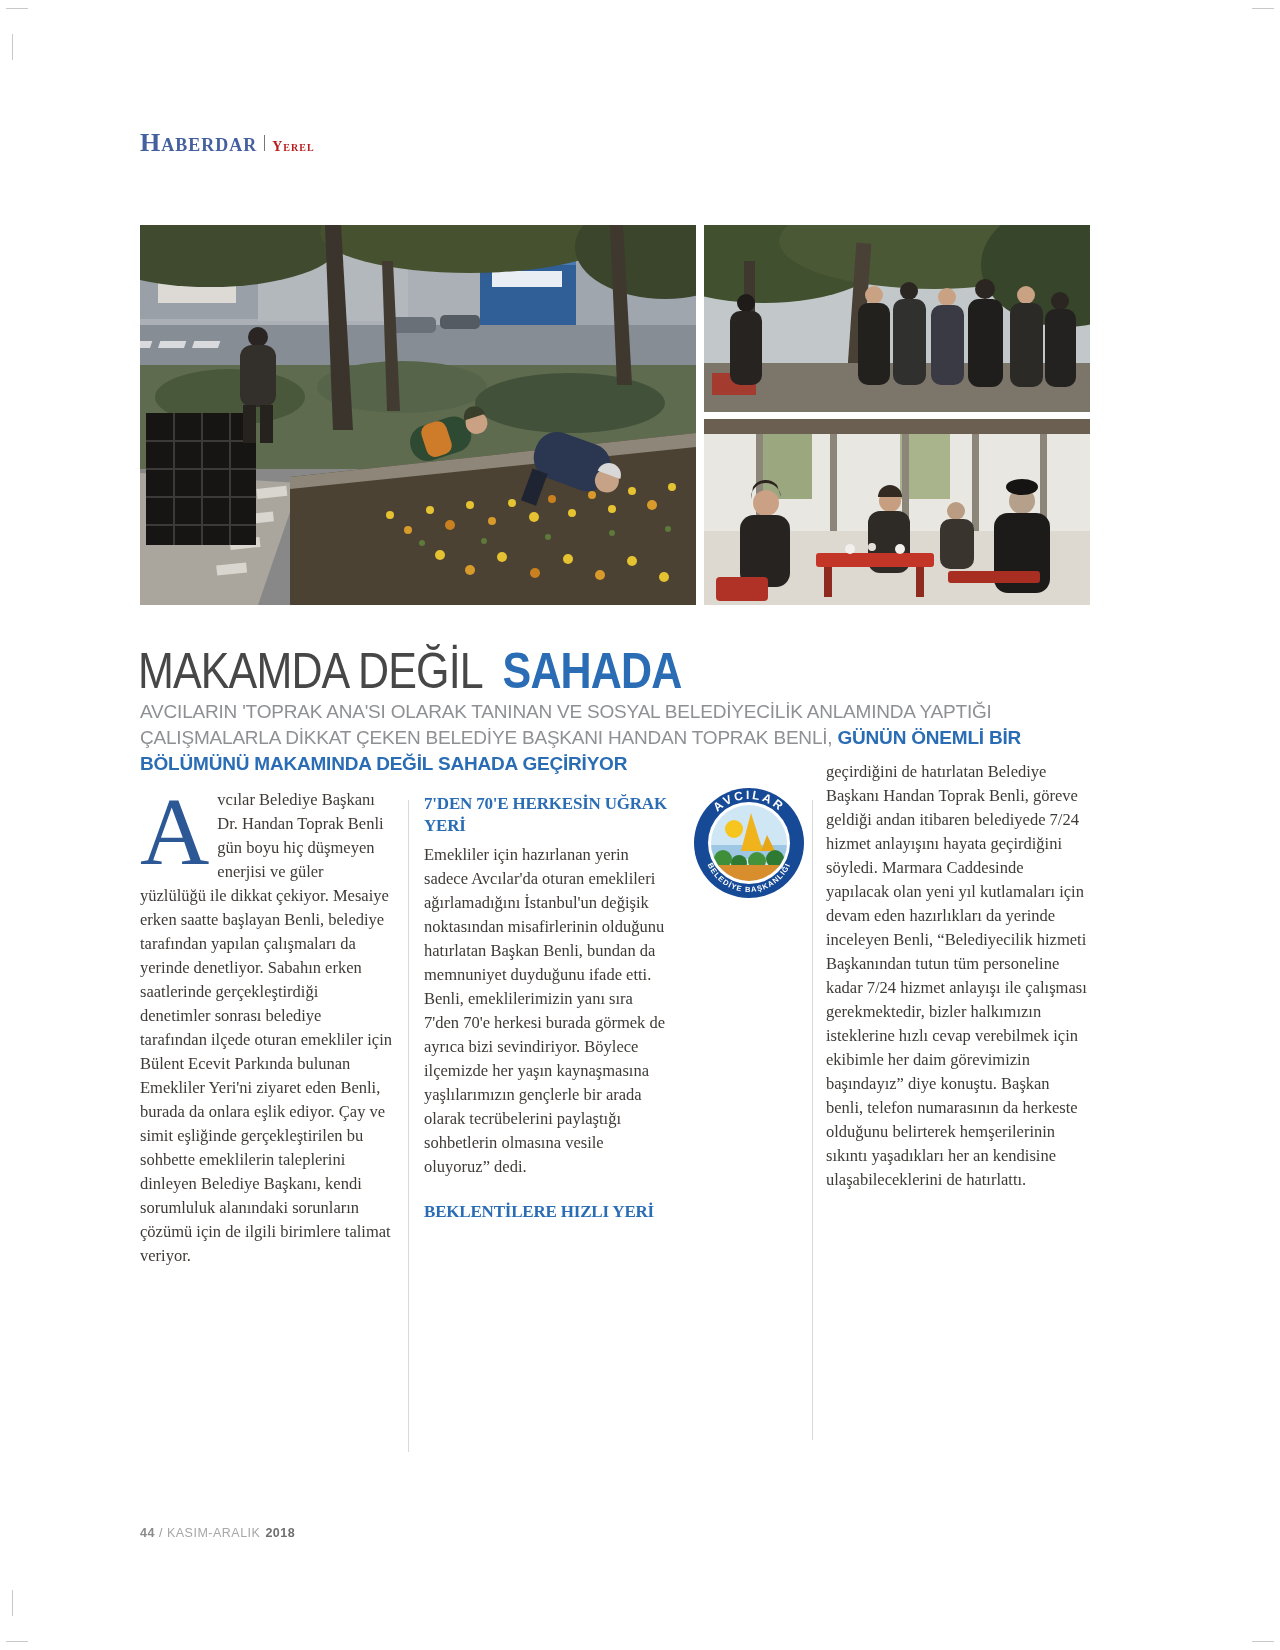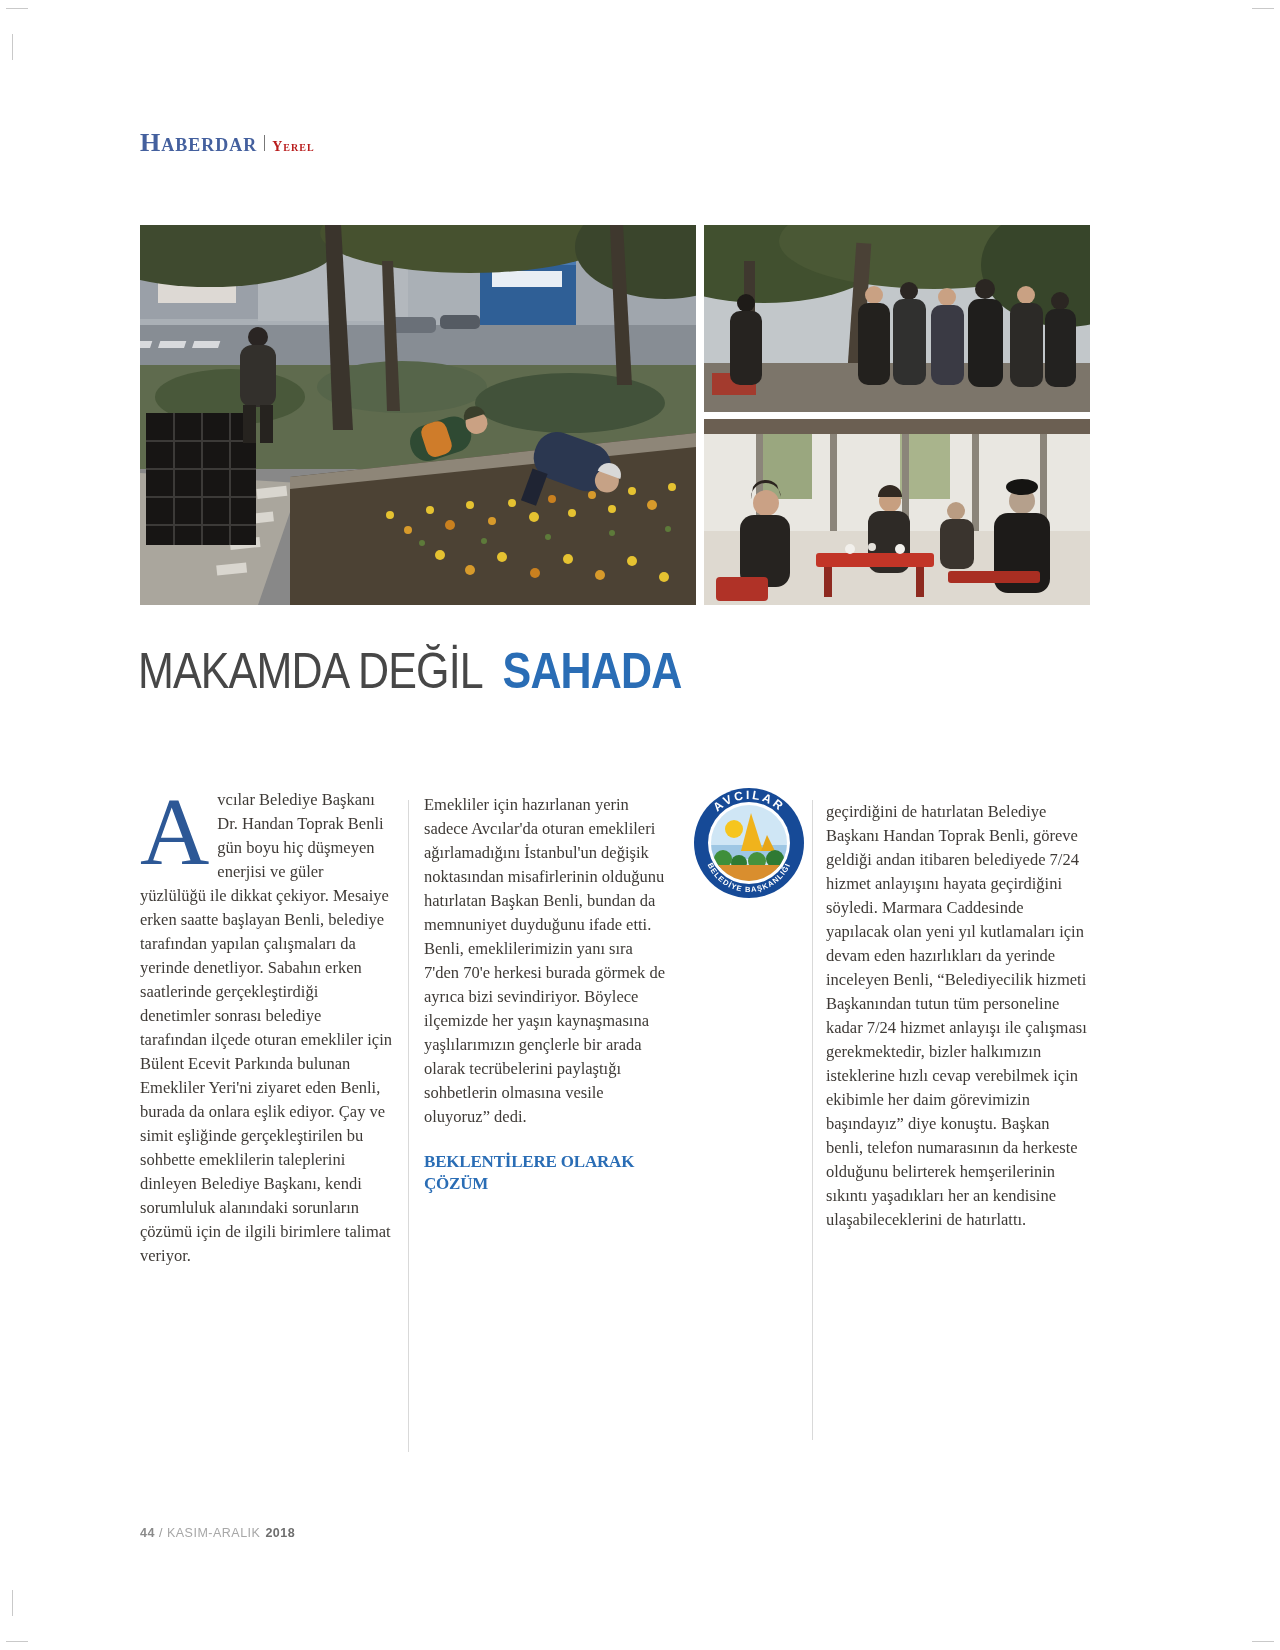--- a/index.html
+++ b/index.html
@@ -30,21 +30,21 @@
   .deck{position:absolute;left:140px;top:680px;width:940px;font-size:19px;line-height:26px;
         letter-spacing:-0.2px;text-transform:none;}
   .deck .deck-gray{color:#8e9093;font-weight:500;}
   .deck .deck-accent{color:#2a6db5;font-weight:700;}
   
   .bodytext{font-family:"Liberation Serif",serif;font-size:16.5px;line-height:24px;
             color:#3e3a36;}
   .col{position:absolute;}
   .col1{left:140px;top:788px;width:252px;}
   .col2{left:424px;top:793px;width:248px;}
-  .col3{left:826px;top:800px;width:264px;}
+  .col3{left:826px;top:760px;width:264px;}
   .vrule{position:absolute;width:1px;background:#d9d9d9;}
   .vrule1{left:408px;top:800px;height:652px;}
   .vrule2{left:812px;top:800px;height:640px;}
   .dropcap{float:left;font-family:"Liberation Serif",serif;font-weight:400;
            font-size:96px;line-height:76px;color:#2d5896;padding:6px 8px 0 0;}
   .subhead{color:#2a6db5;font-weight:700;font-size:17px;line-height:22px;margin:0 0 6px 0;
            letter-spacing:-0.2px;}
   .subhead.second{margin-top:22px;}
   .colpara{margin:0;}
   
@@ -239,33 +239,38 @@
         <circle cx="168" cy="128" r="4" fill="#e3e0da"></circle>
       <circle cx="196" cy="130" r="5" fill="#f2f0ec"></circle>
     </svg>
   </div>
 
   <h1 class="headline">
     <span class="hl-dark">MAKAMDA DEĞİL</span>
     <span class="hl-accent">SAHADA</span>
   </h1>
 
+  <p class="deck">
+    <span class="deck-gray">AVCILARIN 'TOPRAK ANA'SI OLARAK TANINAN VE SOSYAL BELEDİYECİLİK ANLAMINDA YAPTIĞI ÇALIŞMALARLA DİKKAT ÇEKEN BELEDİYE BAŞKANI HANDAN TOPRAK BENLİ, </span>
+    <span class="deck-accent">GÜNÜN ÖNEMLİ BİR BÖLÜMÜNÜ MAKAMINDA DEĞİL SAHADA GEÇİRİYOR</span>
+  </p>
 
   <div class="vrule vrule1"></div>
   <div class="vrule vrule2"></div>
 
   <div class="col col1 bodytext">
     <p class="colpara">
       <span class="dropcap">A</span><span>vcılar Belediye Başkanı Dr. Handan Toprak Benli gün boyu hiç düşmeyen enerjisi ve güler yüzlülüğü ile dikkat çekiyor. Mesaiye erken saatte başlayan Benli, belediye tarafından yapılan çalışmaları da yerinde denetliyor. Sabahın erken saatlerinde gerçekleştirdiği denetimler sonrası belediye tarafından ilçede oturan emekliler için Bülent Ecevit Parkında bulunan Emekliler Yeri'ni ziyaret eden Benli, burada da onlara eşlik ediyor. Çay ve simit eşliğinde gerçekleştirilen bu sohbette emeklilerin taleplerini dinleyen Belediye Başkanı, kendi sorumluluk alanındaki sorunların çözümü için de ilgili birimlere talimat veriyor.</span>
     </p>
   </div>
 
   <div class="col col2 bodytext">
+    <h3 class="subhead">7'DEN 70'E HERKESİN UĞRAK YERİ</h3>
     <p class="colpara">Emekliler için hazırlanan yerin sadece Avcılar'da oturan emeklileri ağırlamadığını İstanbul'un değişik noktasından misafirlerinin olduğunu hatırlatan Başkan Benli, bundan da memnuniyet duyduğunu ifade etti. Benli, emeklilerimizin yanı sıra 7'den 70'e herkesi burada görmek de ayrıca bizi sevindiriyor. Böylece ilçemizde her yaşın kaynaşmasına yaşlılarımızın gençlerle bir arada olarak tecrübelerini paylaştığı sohbetlerin olmasına vesile oluyoruz” dedi.</p>
-    <h3 class="subhead second">BEKLENTİLERE OLARAK ÇÖZÜM</h3>
+    <h3 class="subhead second">BEKLENTİLERE HIZLI YERİ</h3>
   </div>
 
   <div class="logo-wrap">
     <svg width="114" height="114" viewBox="-57 -57 114 114">
       <defs>
         <clipPath id="innerClip">
             <circle cx="0" cy="0" r="38"></circle>
           </clipPath>
         <path id="arcTop" d="M -44 0 A 44 44 0 0 1 44 0" fill="none"></path>
         <path id="arcBottom" d="M -45 4 A 45 45 0 0 0 45 4" fill="none"></path>

